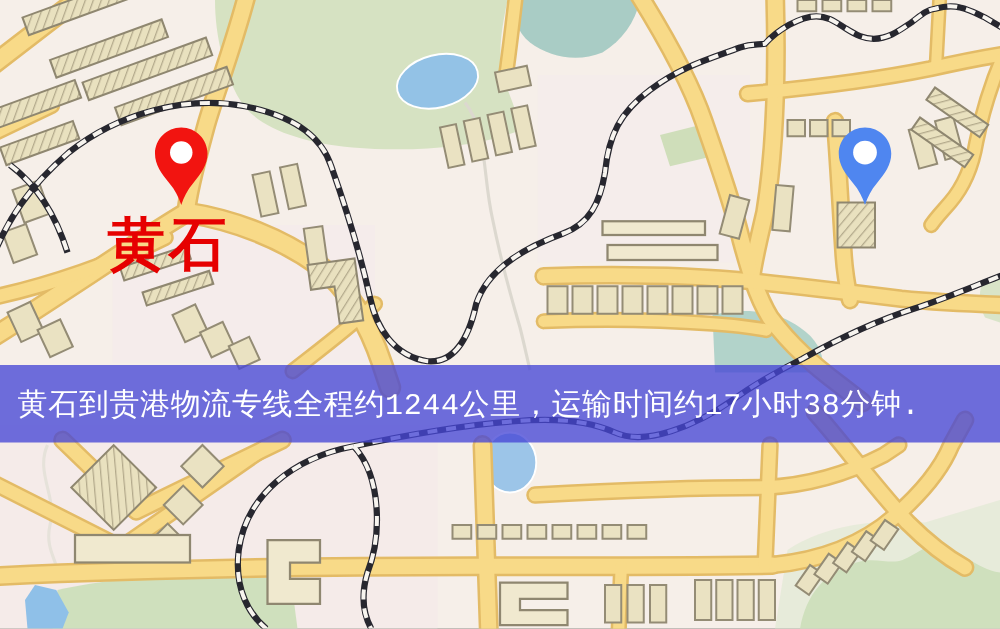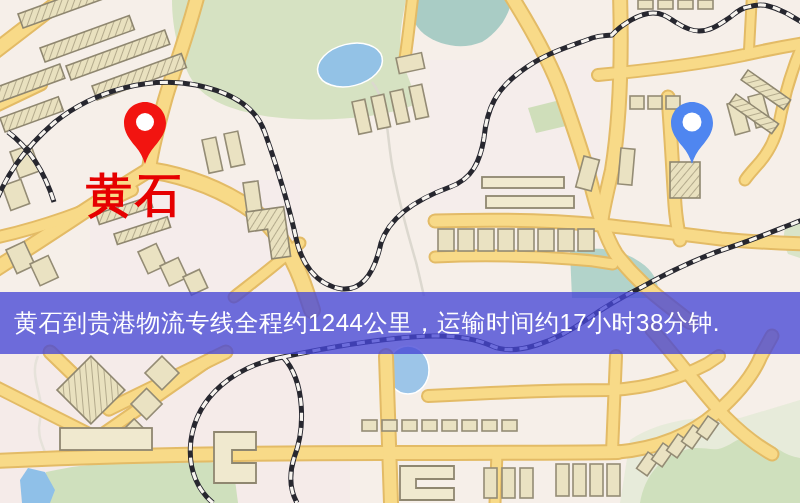--- a/index.html
+++ b/index.html
@@ -24,21 +24,21 @@
     position:absolute;font-size:46px;font-weight:bold;letter-spacing:3px;
     line-height:1;white-space:nowrap;
   }
   #banner{
     position:absolute;left:0;top:292px;width:800px;height:62px;
     background:rgba(70,70,214,0.78);
     display:flex;align-items:center;
   }
   #banner-text{
     color:#ffffff;font-size:24px;letter-spacing:0.5px;
-    padding-left:14px;white-space:nowrap;
+    padding-left:14px;white-space:nowrap;font-family:Liberation Mono, monospace;
   }
 </style>
 </head>
 <body>
 
 <div id="stage">
 
   <svg id="map-svg" viewBox="0 0 800 503">
     <defs>
       <pattern id="hatch" width="6" height="6" patternUnits="userSpaceOnUse" patternTransform="rotate(40)">

